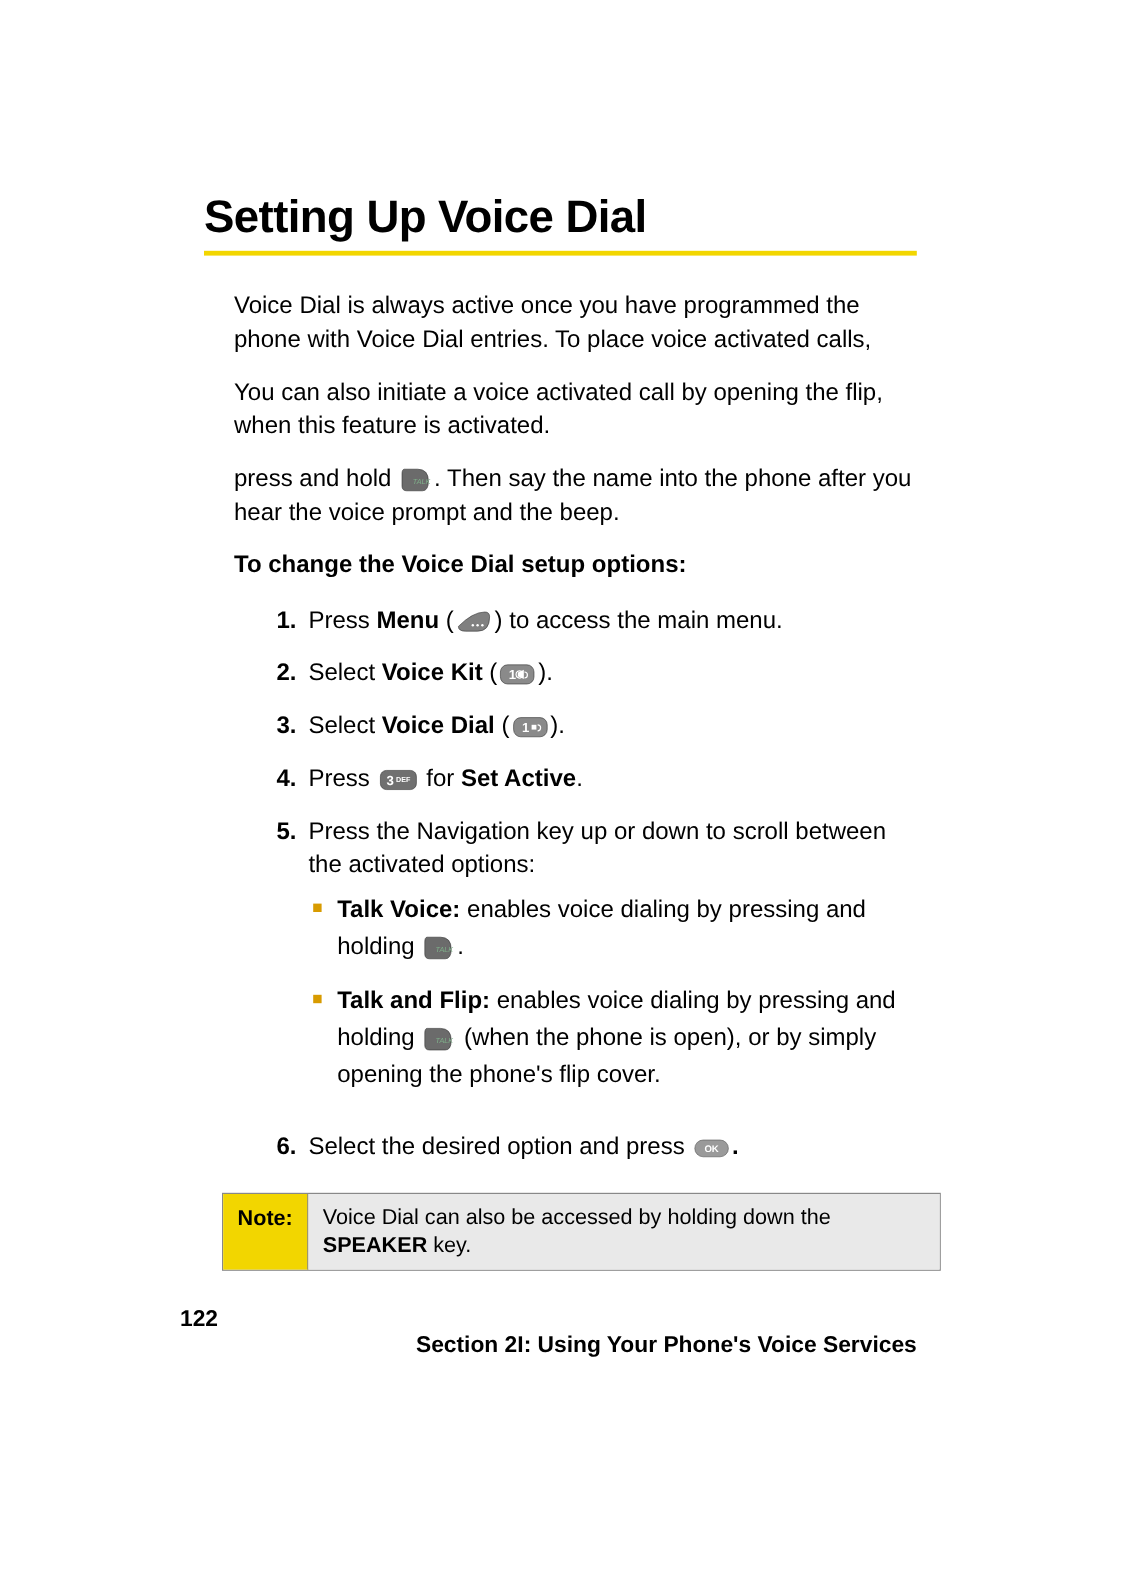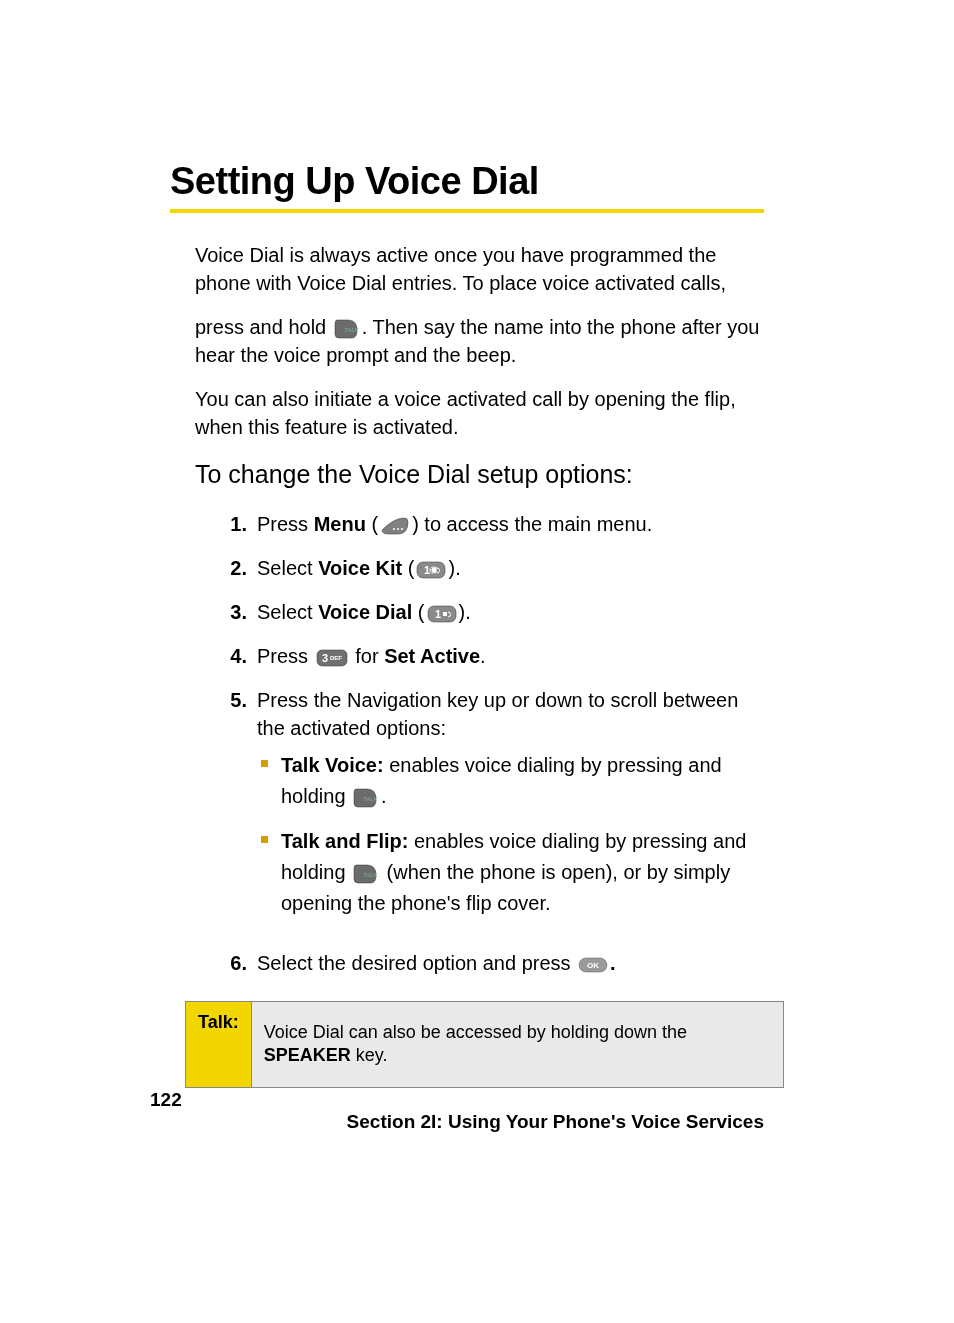--- a/index.html
+++ b/index.html
@@ -25,21 +25,21 @@
     height: 4px;
     background: #f2d600;
     margin-bottom: 28px;
   }
   .body {
     font-size: 20px;
     line-height: 1.4;
     padding-left: 25px;
   }
   .para { margin: 0 0 16px 0; }
-  .boldline { font-weight: 400; margin: 12px 0 18px 0; font-size: 25px;}
+  .boldline { font-weight: 700; margin: 12px 0 18px 0; font-size: 20px;}
   ol.steps {
     list-style: none;
     padding: 0 0 0 20px;
     margin: 0;
   }
   ol.steps > li {
     display: flex;
     margin-bottom: 16px;
   }
   .num {
@@ -86,21 +86,21 @@
   }
   .notebox .label {
     background: #f2d600;
     font-weight: 700;
     padding: 8px 12px;
     border-right: 1px solid #888;
     white-space: nowrap;
   }
   .notebox .content {
     background: #e9e9e9;
-    padding: 19px 12px;
+    padding: 8px 12px;
     flex: 1;
     line-height: 1.3;
   }
   .footer {
     position: absolute;
     bottom: 190px;
     left: 0;
     width: 100%;
     display: flex;
     justify-content: space-between;
@@ -115,28 +115,28 @@
 </head>
 <body>
 
 <div class="page">
   <h1 class="title">Setting Up Voice Dial</h1>
   <div class="rule"></div>
 
   <div class="body">
     <p class="para">Voice Dial is always active once you have programmed the phone with Voice Dial entries. To place voice activated calls,</p>
 
+    <p class="para">You can also initiate a voice activated call by opening the flip, when this feature is activated.</p>
+
     <p class="para">
       <span>press and hold </span><span class="icon icon-talk"><svg width="26" height="22">
             <path d="M3 2 Q1 2 1 6 L1 16 Q1 20 5 20 L18 20 Q23 20 23 12 Q23 2 14 2 Z" fill="#6b6b6b" stroke="#333" stroke-width="0.5"></path>
             <text x="10" y="14" font-size="6" fill="#7fb08a" font-style="italic">TALK</text>
           </svg></span><span>. Then say the name into the phone after you hear the voice prompt and the beep.</span>
     </p>
-
-    <p class="para">You can also initiate a voice activated call by opening the flip, when this feature is activated.</p>
 
     <p class="boldline">To change the Voice Dial setup options:</p>
 
     <ol class="steps">
       <li>
         <span class="num">1.</span>
         <span class="stepbody">
           <span>Press </span><span class="b">Menu</span><span> (</span><span class="icon icon-menu"><svg width="30" height="20">
                 <path d="M2 14 Q2 18 8 18 L18 18 Q28 18 28 6 Q28 2 24 2 Q14 2 2 14 Z" fill="#808080" stroke="#333" stroke-width="0.5"></path>
                 <circle cx="14" cy="13" r="1" fill="#fff"></circle>
@@ -208,21 +208,21 @@
         <span class="stepbody">
           <span>Select the desired option and press </span><span class="icon icon-ok"><svg width="30" height="16">
                 <rect x="1" y="1" width="28" height="14" rx="7" fill="#9a9a9a" stroke="#555" stroke-width="0.5"></rect>
                 <text x="9" y="11" font-size="8" fill="#fff" font-weight="bold">OK</text>
               </svg></span><span class="b">.</span>
         </span>
       </li>
     </ol>
 
     <div class="notebox">
-      <div class="label">Talk:</div>
+      <div class="label">Note:</div>
       <div class="content">
         <span>Voice Dial can also be accessed by holding down the </span><span class="b">SPEAKER</span><span> key.</span>
       </div>
     </div>
   </div>
 </div>
 
 <div class="footer">
   <span>122</span>
   <span class="section">Section 2I: Using Your Phone's Voice Services</span>

